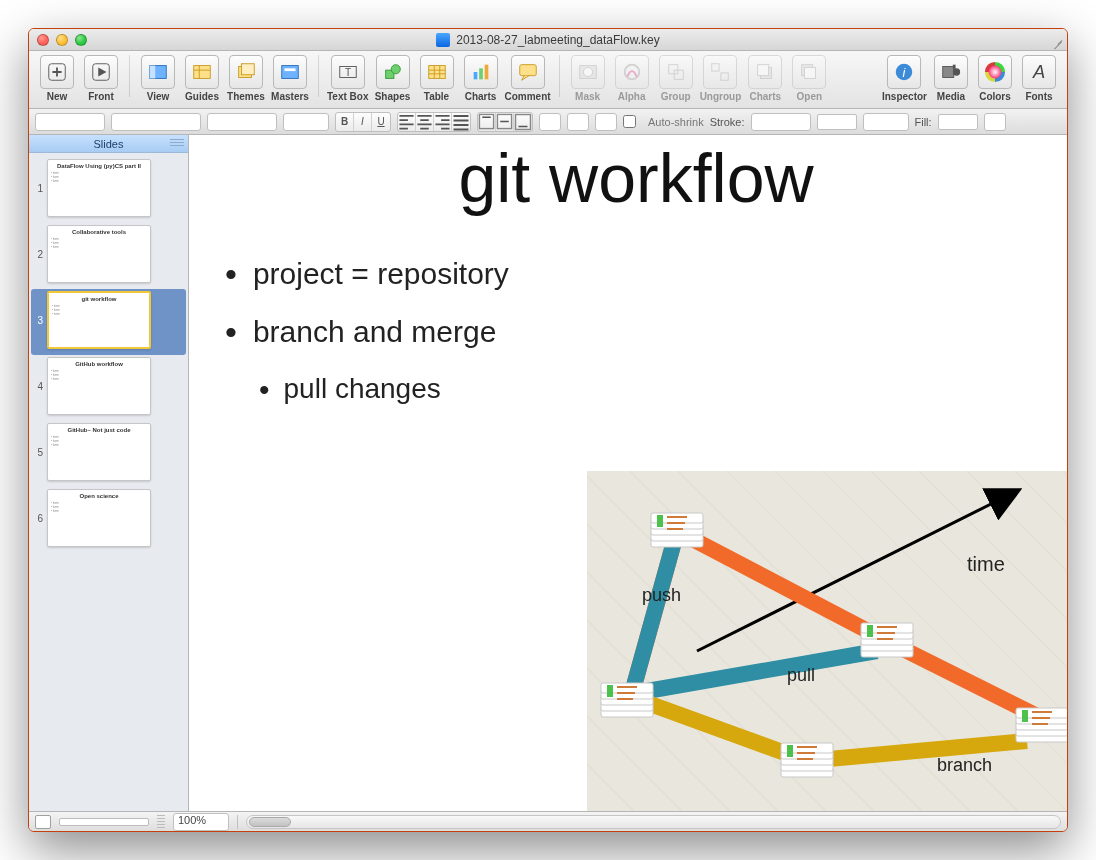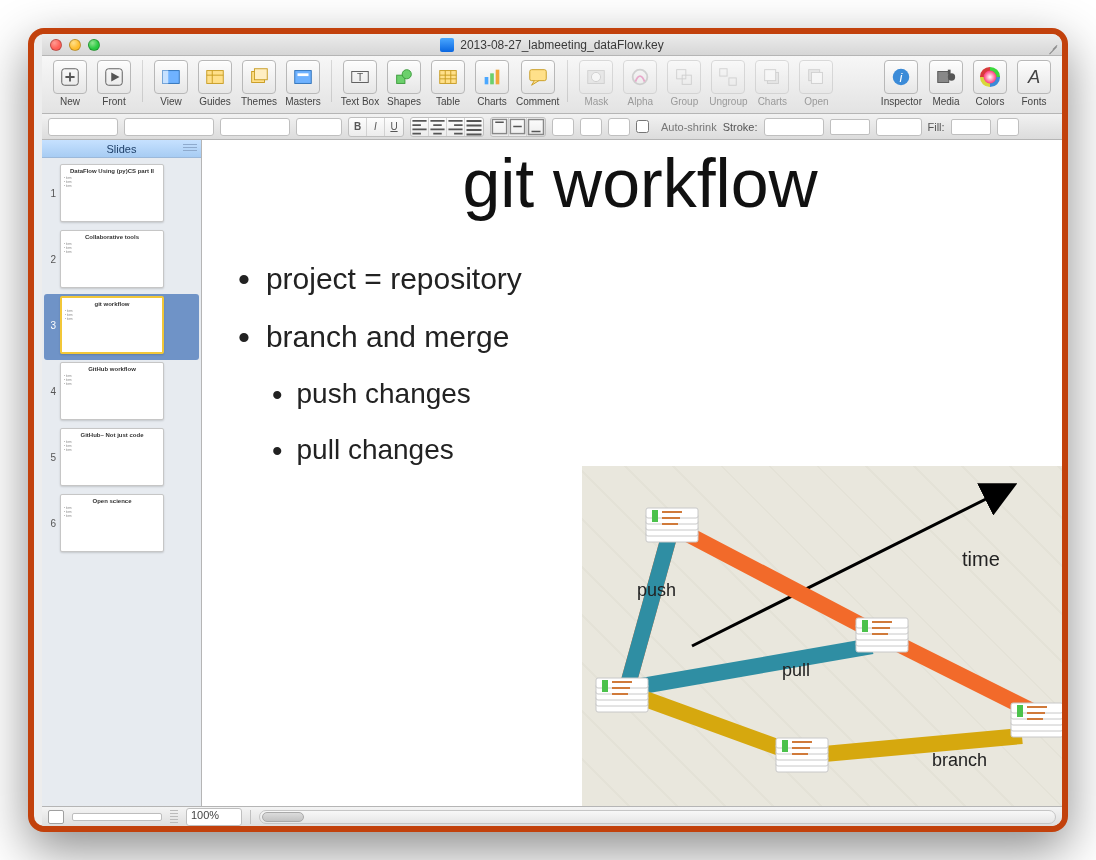--- a/index.html
+++ b/index.html
@@ -1,22 +1,22 @@
 <!DOCTYPE html>
 <html><head>
 <meta charset="utf-8">
 <style>
 * { margin: 0; padding: 0; box-sizing: border-box; font-family: "Lucida Grande", "Helvetica Neue", Arial, sans-serif; }
 body { background: #fff; display: flex; align-items: flex-start; justify-content: flex-start; }
 .shadow-wrap { padding: 28px; }
 .window {
   width: 1040px; height: 804px; background: #ededed;
-  border: 6px solid #c2410c; border-radius: 16px;
+  border: 1px solid #c2410c; border-radius: 6px;
   box-shadow: 0 18px 50px rgba(0,0,0,0.45);
-  display: flex; flex-direction: column; overflow: hidden; padding-left: 8px;
+  display: flex; flex-direction: column; overflow: hidden;
 }
 .titlebar {
   height: 22px; background: linear-gradient(#ececec,#d6d6d6);
   border-bottom: 1px solid #b5b5b5; display: flex; align-items: center;
   padding: 0 8px; gap: 7px; position: relative;
 }
 .traffic { width: 12px; height: 12px; border-radius: 50%; border: 0.5px solid rgba(0,0,0,0.25); }
 .tl-close { background: radial-gradient(circle at 35% 30%, #ff9b92, #ff5f57 60%); }
 .tl-min   { background: radial-gradient(circle at 35% 30%, #ffe08a, #ffbd2e 60%); }
 .tl-zoom  { background: radial-gradient(circle at 35% 30%, #8fe38f, #28c940 60%); }
@@ -39,21 +39,21 @@
 .tb-item { display:flex; flex-direction:column; align-items:center; gap:2px; min-width:40px; }
 .tb-btn {
   height: 34px; min-width: 34px; padding: 0 4px;
   background: linear-gradient(#fdfdfd,#e6e6e6);
   border: 1px solid #b8b8b8; border-radius: 4px;
   display:flex; align-items:center; justify-content:center;
   box-shadow: inset 0 1px 0 #fff;
 }
 .tb-item.disabled .tb-btn { opacity: 0.45; }
 .tb-item.disabled .tb-label { color:#9a9a9a; }
-.tb-label { font-size: 10px; color:#444; }
+.tb-label { font-size: 10px; color:#444;font-weight:bold; }
 .tb-spacer { flex: 1; }
 .tb-divider { width: 1px; height: 42px; background: rgba(0,0,0,0.12); margin: 0 4px; }
 
 .icon { width:22px; height:22px; display:flex; align-items:center; justify-content:center; }
 .icon svg { width:22px; height:22px; }
 
 .formatbar {
   height: 26px; background: linear-gradient(#f2f2f2,#dcdcdc);
   border-bottom: 1px solid #b5b5b5; display:flex; align-items:center;
   padding: 0 6px; gap: 6px; font-size: 11px; color:#555;
@@ -534,23 +534,20 @@
         <div class="slide-content">
           <div class="slide-title">git workflow</div>
           <ul class="bullets" id="bullets">
                 <li>
                   <span>project = repository</span>
                 </li>
                 <li>
                   <span>branch and merge</span>
                 </li>
                 <ul class="sub">
-                  <li>
-                    <span>push changes</span>
-                  </li>
                   <li>
                     <span>pull changes</span>
                   </li>
                 </ul>
               </ul>
         </div>
 
         <div class="diagram">
           <svg viewBox="0 0 480 340">
             <defs>

